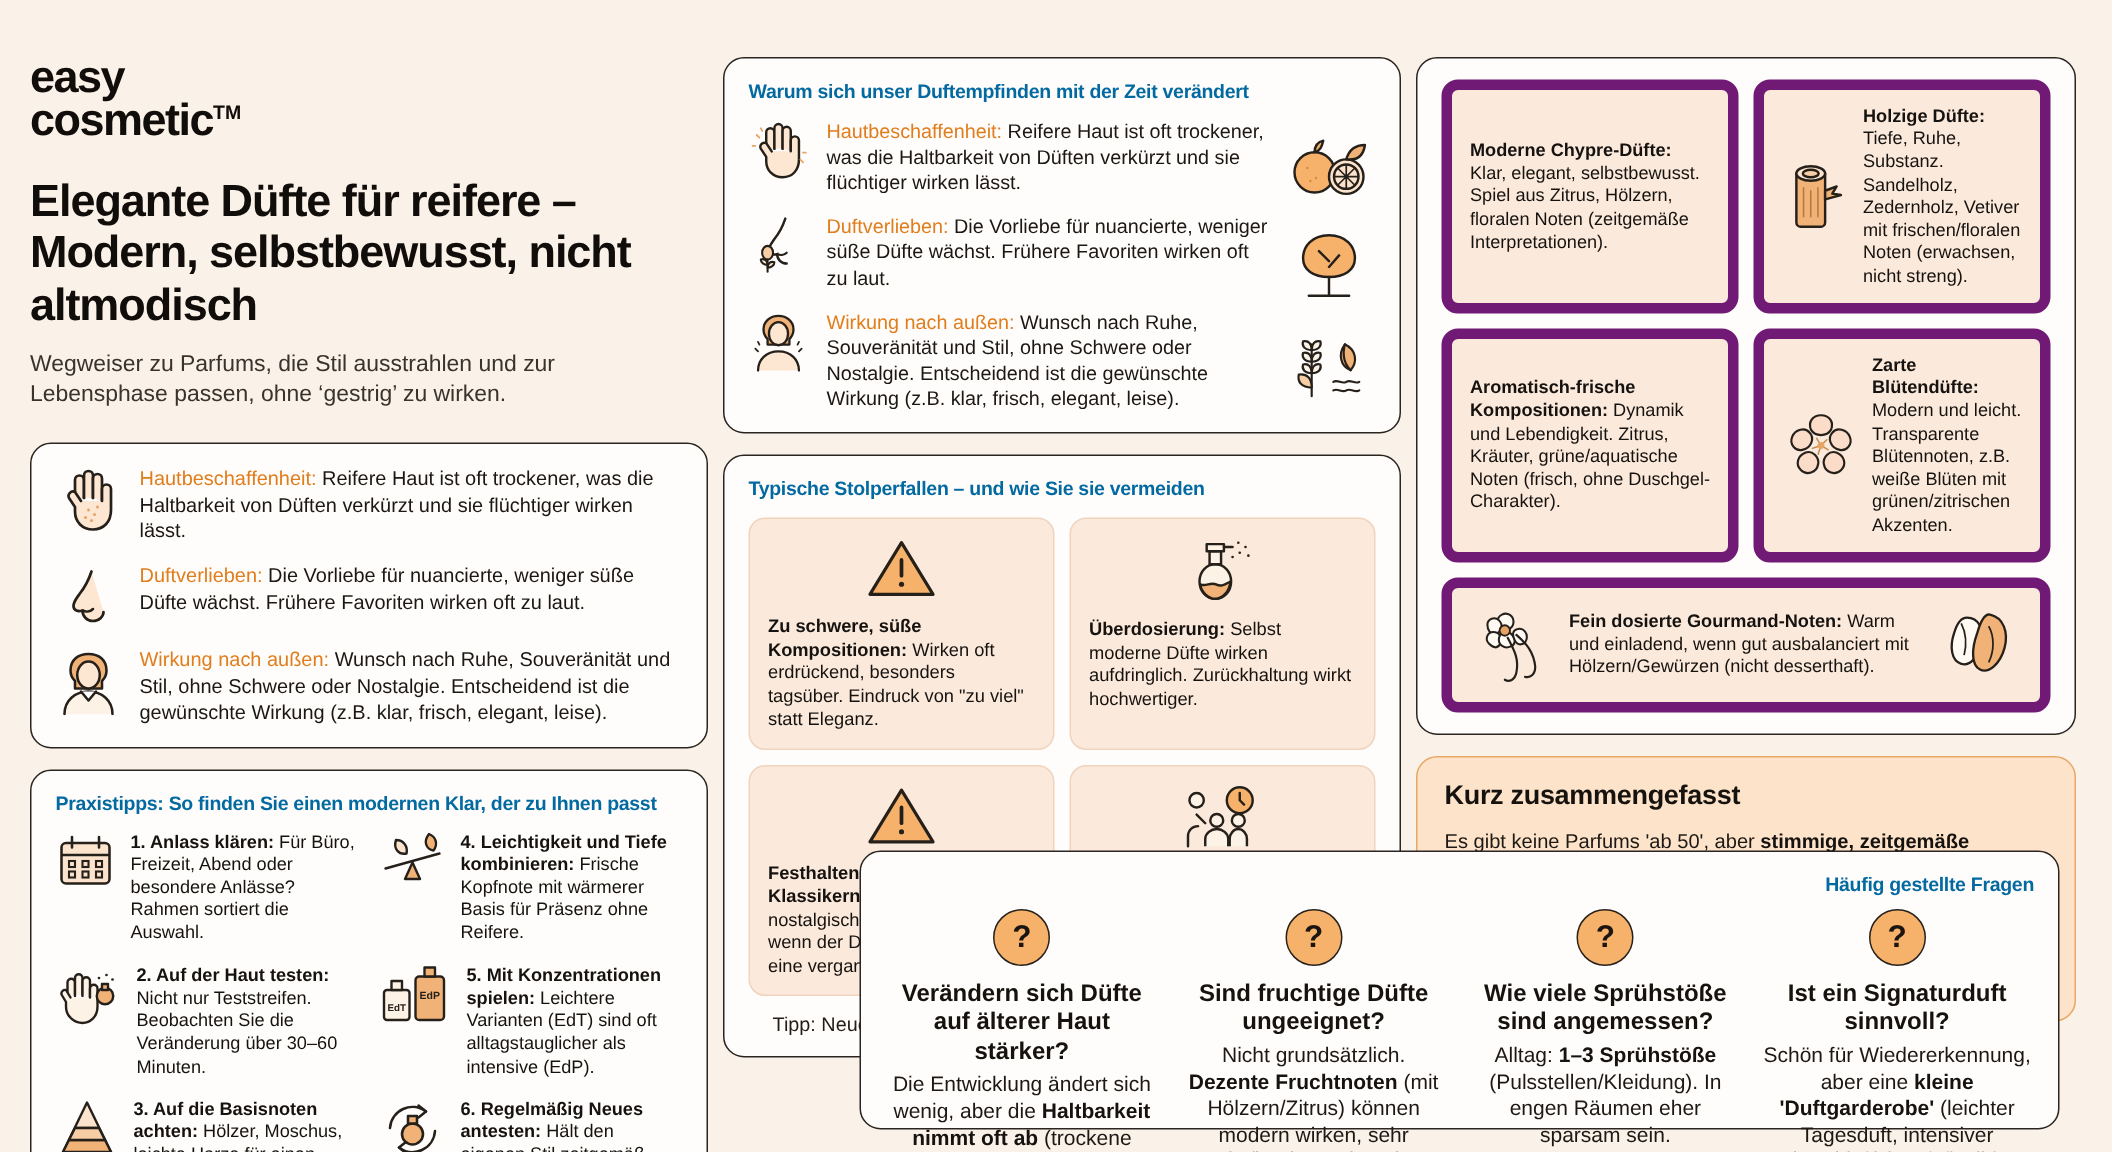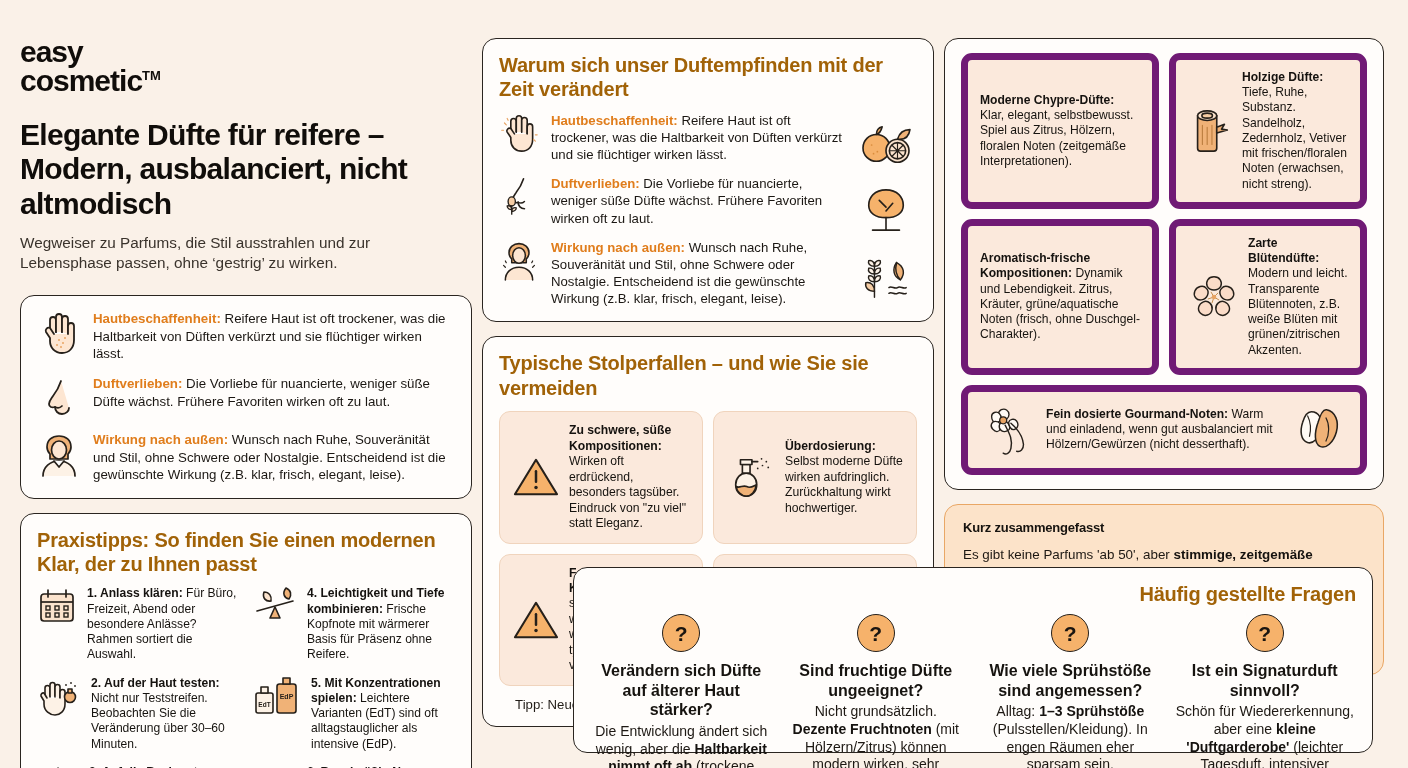--- a/index.html
+++ b/index.html
@@ -30,25 +30,25 @@
     background: #fffdfb;
     border: 1.6px solid #2a2520;
     border-radius: 14px;
     padding: 14px 16px;
   }
   .card.peachy {
     background: #fce3c9;
     border: 1.6px solid #e9a765;
   }
   .card-title {
-    font-size: 20px;
+    font-size: 13px;
     font-weight: 700;
     line-height: 1.22;
     letter-spacing: -0.2px;
-    color: #a16207;
+    color: #0369a1;
     margin-bottom: 10px;
   }
 
   
   .brand {
     font-size: 30px;
     font-weight: 800;
     line-height: 0.96;
     letter-spacing: -1px;
     color: #100d0a;
@@ -73,21 +73,21 @@
     line-height: 1.32;
     color: #3a332c;
     max-width: 400px;
   }
 
   
   .row { display: flex; gap: 12px; align-items: flex-start; }
   .row + .row { margin-top: 12px; }
   .row .ico { flex: 0 0 auto; }
   .row .txt { font-size: 13.2px; line-height: 1.3; color: #1b1713; }
-  .acc { color: #e07d1c; font-weight: 700; }
+  .acc { color: #e07d1c; font-weight: 400; }
   b, strong { font-weight: 700; color: #15120f; }
 
   .factcard { margin-top: 14px; }
   .factcard .row .txt { font-size: 13.3px; line-height: 1.32; }
 
   
   .why-body { display: flex; gap: 8px; }
   .why-rows { flex: 1 1 auto; }
   .why-rail {
     flex: 0 0 62px;
@@ -100,21 +100,21 @@
   .grid2 {
     display: grid;
     grid-template-columns: 1fr 1fr;
     gap: 10px;
   }
   .tile {
     background: #fbe9dc;
     border: 1px solid #f0d4bd;
     border-radius: 11px;
     padding: 11px 12px;
-    display: flex; gap: 9px; align-items: center;
+    display: flex; gap: 9px; align-items: center; flex-direction: column;
   }
   .tile .txt { font-size: 12.2px; line-height: 1.27; }
   .tip {
     text-align: center;
     font-size: 13.2px;
     margin-top: 11px;
     color: #221d18;
   }
 
   
@@ -135,21 +135,21 @@
     border: 7px solid #701a75;
     border-radius: 11px;
     padding: 10px 12px;
     display: flex; gap: 8px; align-items: center;
   }
   .fam .txt { font-size: 12.1px; line-height: 1.26; }
   .fam.wide { grid-column: 1 / span 2; justify-content: space-between; }
   .fam.wide .txt { flex: 1 1 auto; }
 
   
-  .sum-title { font-size: 13px; font-weight: 800; letter-spacing: -0.2px; margin-bottom: 10px; }
+  .sum-title { font-size: 18px; font-weight: 800; letter-spacing: -0.2px; margin-bottom: 10px; }
   .sum-body  { font-size: 13.4px; line-height: 1.42; color: #1d1813; }
 
   
   .faq-grid {
     display: grid;
     grid-template-columns: repeat(4, 1fr);
     gap: 12px;
     margin-top: 8px;
   }
   .faq { text-align: center; padding: 0 2px; }
@@ -171,21 +171,21 @@
 
 <div class="page">
 
   <div class="col col-left">
 
     <div class="brand">
       <span>easy</span><br>
       <span>cosmetic</span><span class="tm">TM</span>
     </div>
 
-    <h1 class="headline">Elegante Düfte für reifere – Modern, ausbalanciert, nicht altmodisch</h1>
+    <h1 class="headline">Elegante Düfte für reifere – Modern, selbstbewusst, nicht altmodisch</h1>
     <p class="subline">Wegweiser zu Parfums, die Stil ausstrahlen und zur Lebensphase passen, ohne ‘gestrig’ zu wirken.</p>
 
     <div class="card factcard" style="margin-top:22px;">
       <div class="row">
         <span class="ico">
           <svg width="44" height="46" viewBox="0 0 44 46">
               <g fill="none" stroke="#26201a" stroke-width="1.8" stroke-linecap="round" stroke-linejoin="round">
             <path d="M13 24V10a3 3 0 016 0v12" fill="#fde6d2"></path>
             <path d="M19 22V7a3 3 0 016 0v15" fill="#fde6d2"></path>
             <path d="M25 22V9a3 3 0 016 0v15" fill="#fde6d2"></path>

